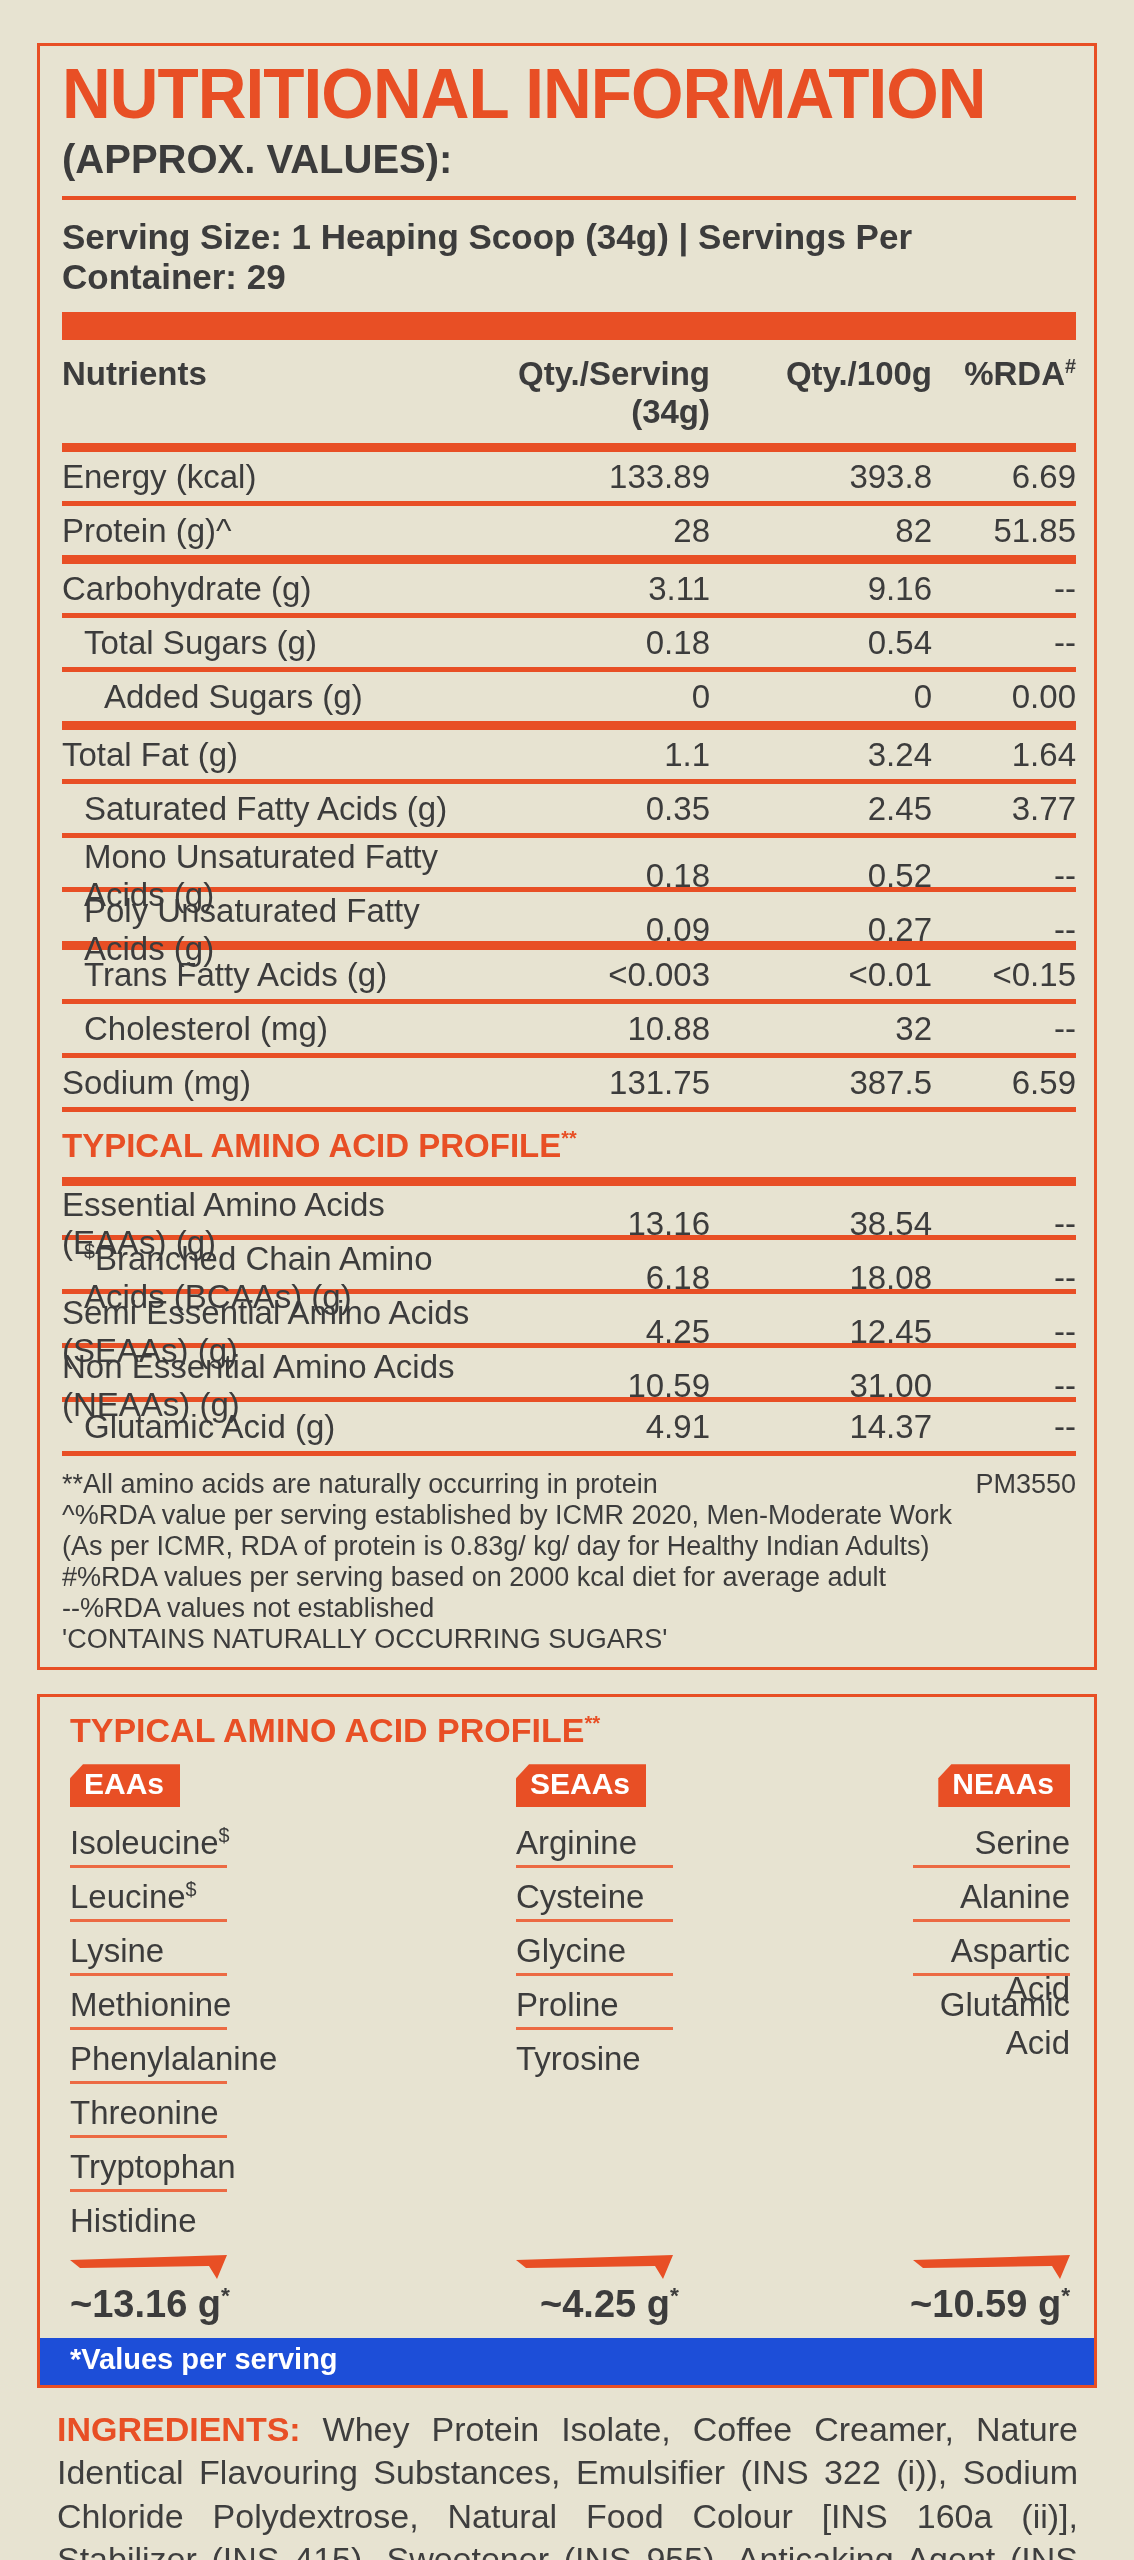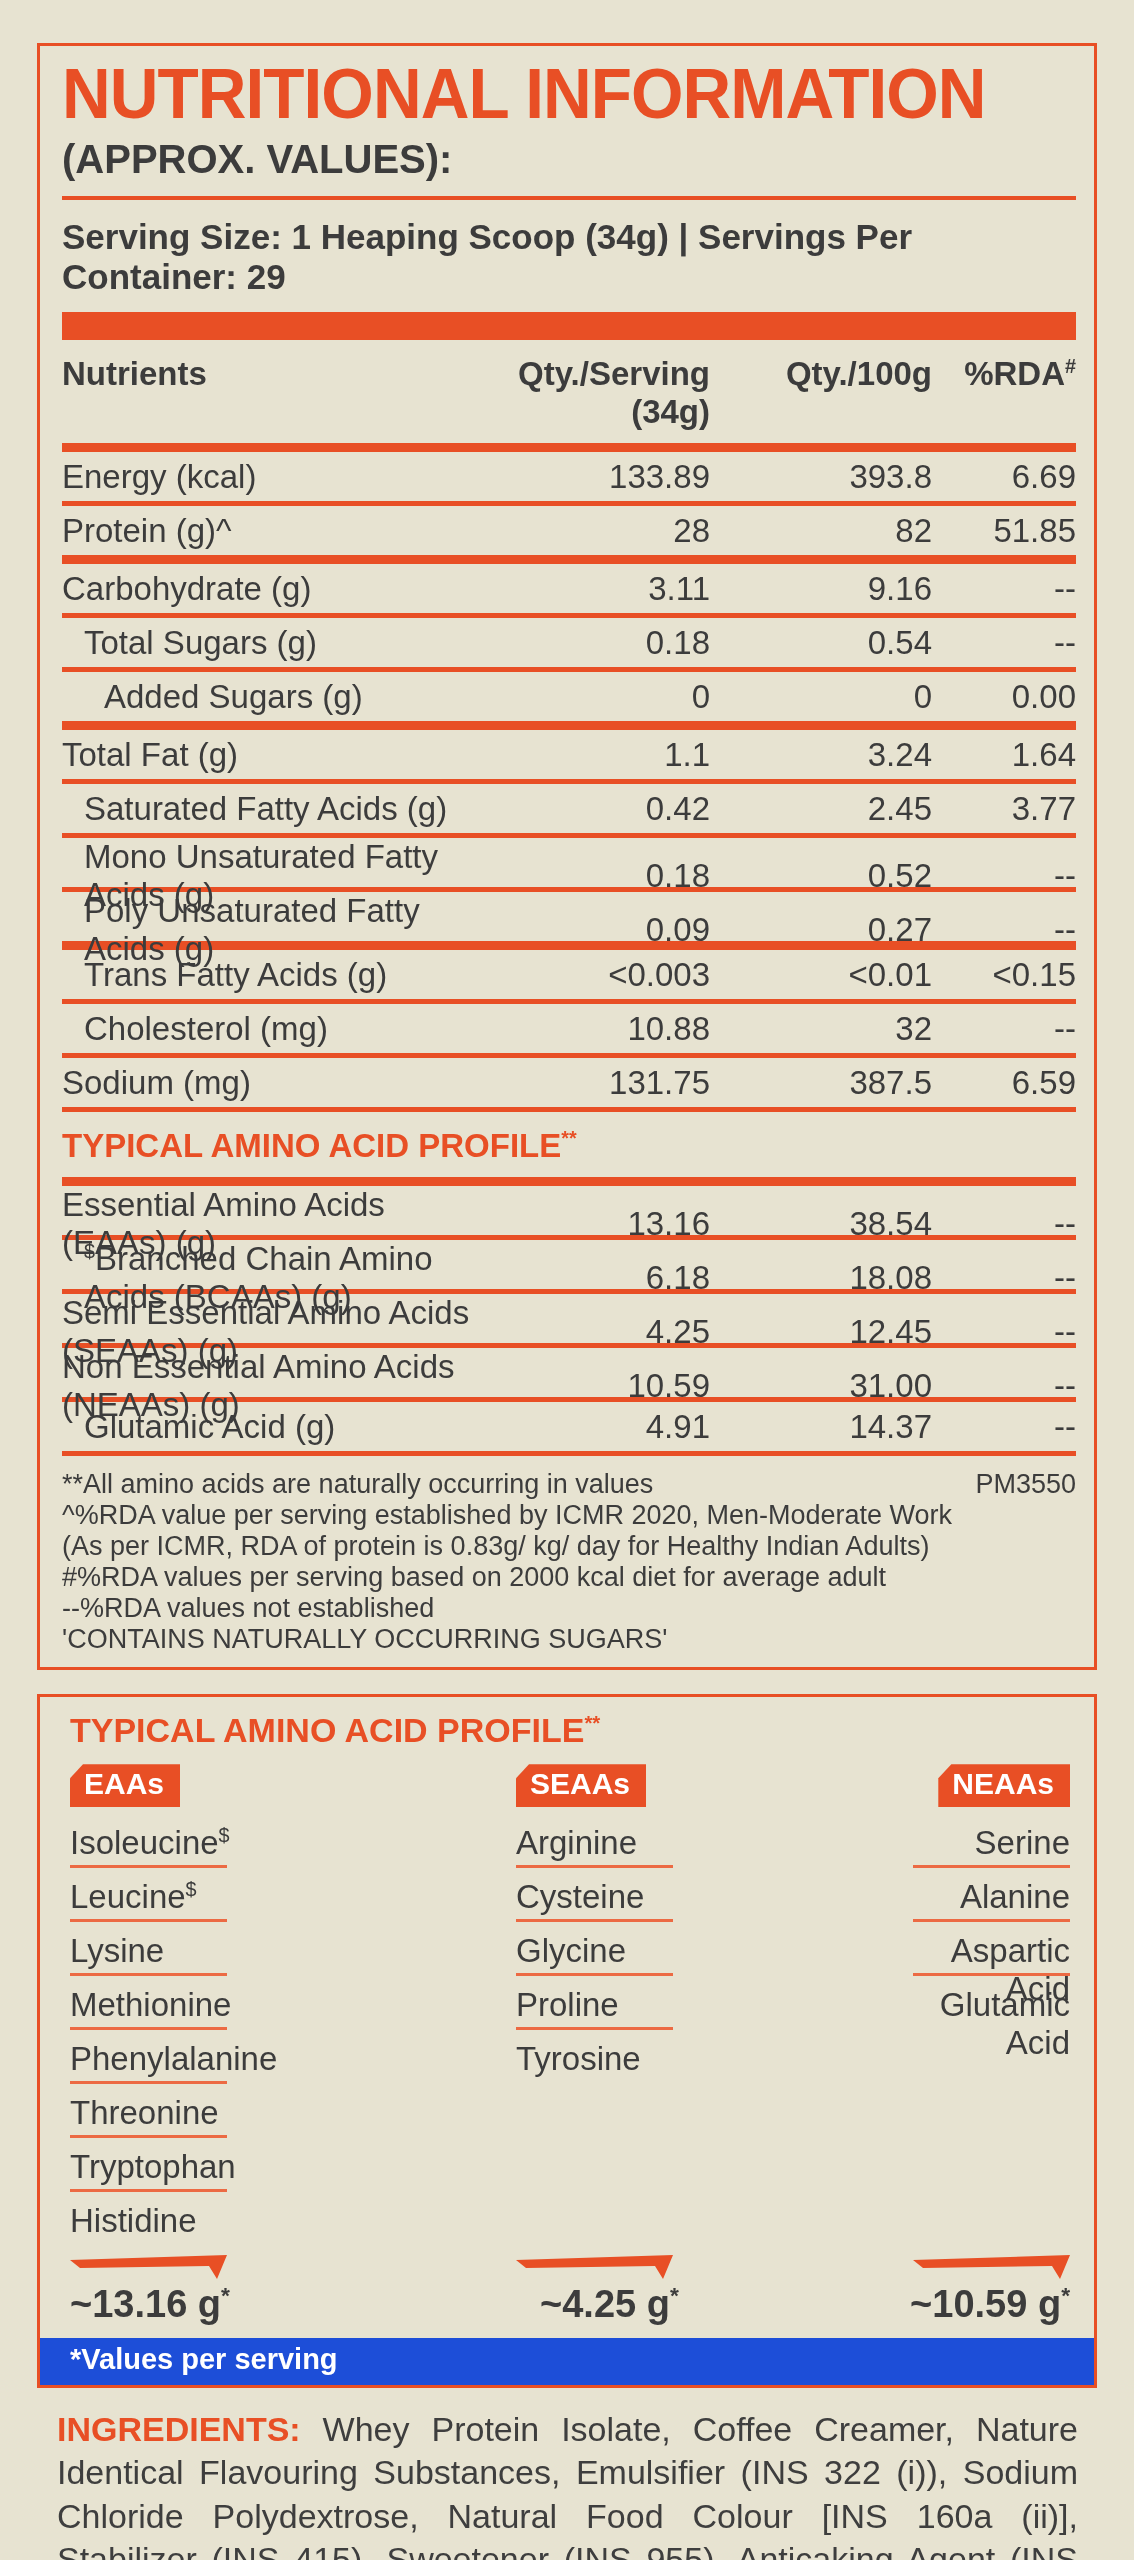--- a/index.html
+++ b/index.html
@@ -135,21 +135,21 @@
   <div class="grid trow">
     <div class="lbl">Total Fat (g)</div>
     <div class="num">1.1</div>
     <div class="num">3.24</div>
     <div class="num">1.64</div>
   </div>
   <div class="sep"></div>
 
   <div class="grid trow ind1">
     <div class="lbl">Saturated Fatty Acids (g)</div>
-    <div class="num">0.42</div>
+    <div class="num">0.35</div>
     <div class="num">2.45</div>
     <div class="num">3.77</div>
   </div>
   <div class="sep"></div>
 
   <div class="grid trow ind1">
     <div class="lbl">Mono Unsaturated Fatty Acids (g)</div>
     <div class="num">0.18</div>
     <div class="num">0.52</div>
     <div class="num">--</div>
@@ -226,21 +226,21 @@
   <div class="grid trow ind1">
     <div class="lbl">Glutamic Acid (g)</div>
     <div class="num">4.91</div>
     <div class="num">14.37</div>
     <div class="num">--</div>
   </div>
   <div class="sep"></div>
 
   <div class="footnotes">
     <div class="fnrow">
-      <span>**All amino acids are naturally occurring in values</span>
+      <span>**All amino acids are naturally occurring in protein</span>
       <span>PM3550</span>
     </div>
     <div>^%RDA value per serving established by ICMR 2020, Men-Moderate Work</div>
     <div>(As per ICMR, RDA of protein is 0.83g/ kg/ day  for Healthy Indian Adults)</div>
     <div>#%RDA values per serving based on 2000 kcal diet for average adult</div>
     <div>--%RDA values not established</div>
     <div>'CONTAINS NATURALLY OCCURRING SUGARS'</div>
   </div>
 </div>
 

